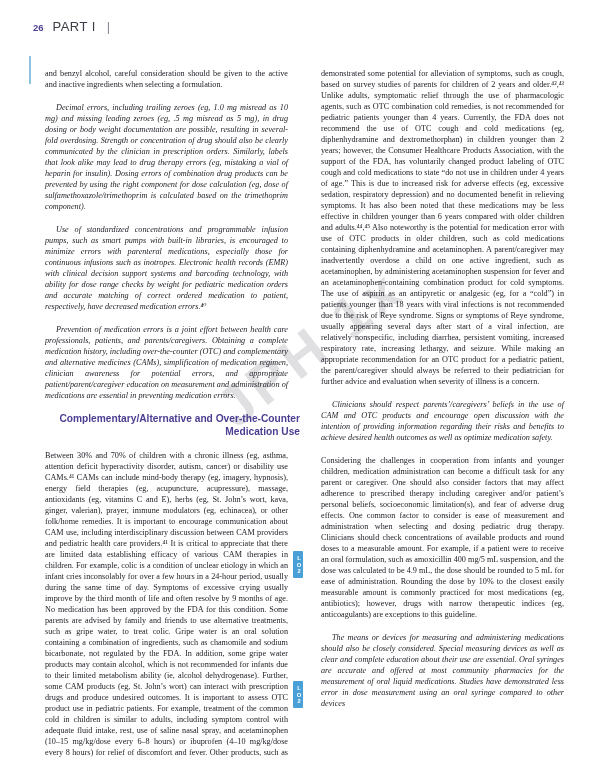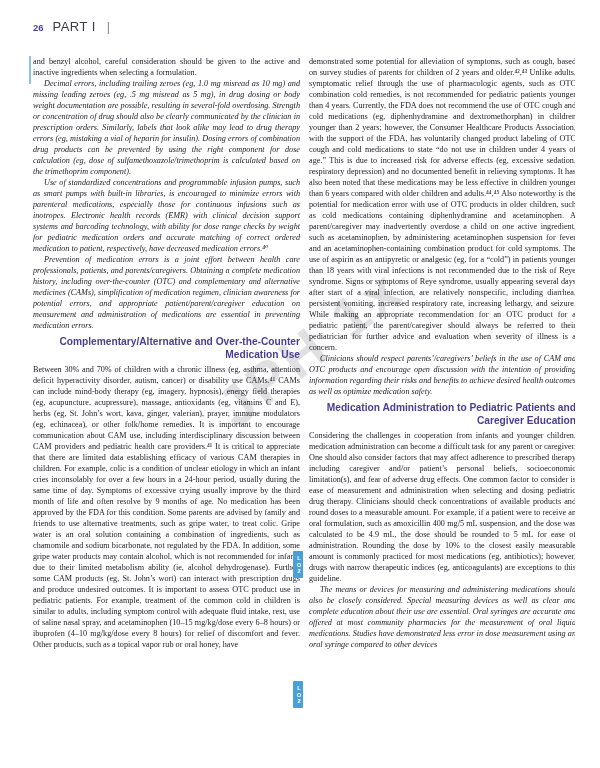--- a/index.html
+++ b/index.html
@@ -21,21 +21,21 @@
   
   .columns{
     position:absolute;top:56px;left:33px;right:25px;bottom:8px;
     display:flex;gap:9px;overflow:hidden;
   }
   .col{
     width:267px;flex:0 0 267px;
     text-align:justify;font-size:8.2px;line-height:11px;
     hyphens:auto;-webkit-hyphens:auto;
   }
-  .para{margin:0;text-indent:0;}
+  .para{margin:12px;text-indent:0;}
   .para.indent{text-indent:11px;font-style:italic;}
   .heading{
     font-family:"Liberation Sans","DejaVu Sans",sans-serif;font-weight:bold;
     color:#4c3d92;font-size:10.2px;line-height:12.5px;
     margin:5px 0 3px;text-align:right;
   }
   
   .lo-tag{
     position:absolute;width:10px;box-sizing:border-box;
     background:#48a0d6;color:#ffffff;
@@ -80,21 +80,20 @@
         <p class="para">and benzyl alcohol, careful consideration should be given to the active and inactive ingredients when selecting a formulation.</p>
         <p class="para indent">Decimal errors, including trailing zeroes (eg, 1.0 mg misread as 10 mg) and missing leading zeroes (eg, .5 mg misread as 5 mg), in drug dosing or body weight documentation are possible, resulting in several-fold overdosing. Strength or concentration of drug should also be clearly communicated by the clinician in prescription orders. Similarly, labels that look alike may lead to drug therapy errors (eg, mistaking a vial of heparin for insulin). Dosing errors of combination drug products can be prevented by using the right component for dose calculation (eg, dose of sulfamethoxazole/trimethoprim is calculated based on the trimethoprim component).</p>
         <p class="para indent">Use of standardized concentrations and programmable infusion pumps, such as smart pumps with built-in libraries, is encouraged to minimize errors with parenteral medications, especially those for continuous infusions such as inotropes. Electronic health records (EMR) with clinical decision support systems and barcoding technology, with ability for dose range checks by weight for pediatric medication orders and accurate matching of correct ordered medication to patient, respectively, have decreased medication errors.⁴⁰</p>
         <p class="para indent">Prevention of medication errors is a joint effort between health care professionals, patients, and parents/caregivers. Obtaining a complete medication history, including over-the-counter (OTC) and complementary and alternative medicines (CAMs), simplification of medication regimen, clinician awareness for potential errors, and appropriate patient/parent/caregiver education on measurement and administration of medications are essential in preventing medication errors.</p>
         <div class="heading">Complementary/Alternative and Over-the-Counter Medication Use</div>
         <p class="para">Between 30% and 70% of children with a chronic illness (eg, asthma, attention deficit hyperactivity disorder, autism, cancer) or disability use CAMs.⁴¹ CAMs can include mind-body therapy (eg, imagery, hypnosis), energy field therapies (eg, acupuncture, acupressure), massage, antioxidants (eg, vitamins C and E), herbs (eg, St. John’s wort, kava, ginger, valerian), prayer, immune modulators (eg, echinacea), or other folk/home remedies. It is important to encourage communication about CAM use, including interdisciplinary discussion between CAM providers and pediatric health care providers.⁴¹ It is critical to appreciate that there are limited data establishing efficacy of various CAM therapies in children. For example, colic is a condition of unclear etiology in which an infant cries inconsolably for over a few hours in a 24-hour period, usually during the same time of day. Symptoms of excessive crying usually improve by the third month of life and often resolve by 9 months of age. No medication has been approved by the FDA for this condition. Some parents are advised by family and friends to use alternative treatments, such as gripe water, to treat colic. Gripe water is an oral solution containing a combination of ingredients, such as chamomile and sodium bicarbonate, not regulated by the FDA. In addition, some gripe water products may contain alcohol, which is not recommended for infants due to their limited metabolism ability (ie, alcohol dehydrogenase). Further, some CAM products (eg, St. John’s wort) can interact with prescription drugs and produce undesired outcomes. It is important to assess OTC product use in pediatric patients. For example, treatment of the common cold in children is similar to adults, including symptom control with adequate fluid intake, rest, use of saline nasal spray, and acetaminophen (10–15 mg/kg/dose every 6–8 hours) or ibuprofen (4–10 mg/kg/dose every 8 hours) for relief of discomfort and fever. Other products, such as a topical vapor rub or oral honey, have</p>
       </div>
     <div class="col" id="col-right">
         <p class="para">demonstrated some potential for alleviation of symptoms, such as cough, based on survey studies of parents for children of 2 years and older.⁴²,⁴³ Unlike adults, symptomatic relief through the use of pharmacologic agents, such as OTC combination cold remedies, is not recommended for pediatric patients younger than 4 years. Currently, the FDA does not recommend the use of OTC cough and cold medications (eg, diphenhydramine and dextromethorphan) in children younger than 2 years; however, the Consumer Healthcare Products Association, with the support of the FDA, has voluntarily changed product labeling of OTC cough and cold medications to state “do not use in children under 4 years of age.” This is due to increased risk for adverse effects (eg, excessive sedation, respiratory depression) and no documented benefit in relieving symptoms. It has also been noted that these medications may be less effective in children younger than 6 years compared with older children and adults.⁴⁴,⁴⁵ Also noteworthy is the potential for medication error with use of OTC products in older children, such as cold medications containing diphenhydramine and acetaminophen. A parent/caregiver may inadvertently overdose a child on one active ingredient, such as acetaminophen, by administering acetaminophen suspension for fever and an acetaminophen-containing combination product for cold symptoms. The use of aspirin as an antipyretic or analgesic (eg, for a “cold”) in patients younger than 18 years with viral infections is not recommended due to the risk of Reye syndrome. Signs or symptoms of Reye syndrome, usually appearing several days after start of a viral infection, are relatively nonspecific, including diarrhea, persistent vomiting, increased respiratory rate, increasing lethargy, and seizure. While making an appropriate recommendation for an OTC product for a pediatric patient, the parent/caregiver should always be referred to their pediatrician for further advice and evaluation when severity of illness is a concern.</p>
         <p class="para indent">Clinicians should respect parents’/caregivers’ beliefs in the use of CAM and OTC products and encourage open discussion with the intention of providing information regarding their risks and benefits to achieve desired health outcomes as well as optimize medication safety.</p>
-        <div class="heading">Medication Administration to Pediatric Patients and Caregiver Education</div>
         <p class="para">Considering the challenges in cooperation from infants and younger children, medication administration can become a difficult task for any parent or caregiver. One should also consider factors that may affect adherence to prescribed therapy including caregiver and/or patient’s personal beliefs, socioeconomic limitation(s), and fear of adverse drug effects. One common factor to consider is ease of measurement and administration when selecting and dosing pediatric drug therapy. Clinicians should check concentrations of available products and round doses to a measurable amount. For example, if a patient were to receive an oral formulation, such as amoxicillin 400 mg/5 mL suspension, and the dose was calculated to be 4.9 mL, the dose should be rounded to 5 mL for ease of administration. Rounding the dose by 10% to the closest easily measurable amount is commonly practiced for most medications (eg, antibiotics); however, drugs with narrow therapeutic indices (eg, anticoagulants) are exceptions to this guideline.</p>
         <p class="para indent">The means or devices for measuring and administering medications should also be closely considered. Special measuring devices as well as clear and complete education about their use are essential. Oral syringes are accurate and offered at most community pharmacies for the measurement of oral liquid medications. Studies have demonstrated less error in dose measurement using an oral syringe compared to other devices</p>
       </div>
   </div>
 
   <div class="lo-tag" id="lo-tag-1">LO2</div>
   <div class="lo-tag" id="lo-tag-2">LO2</div>
 
 </div>
 

